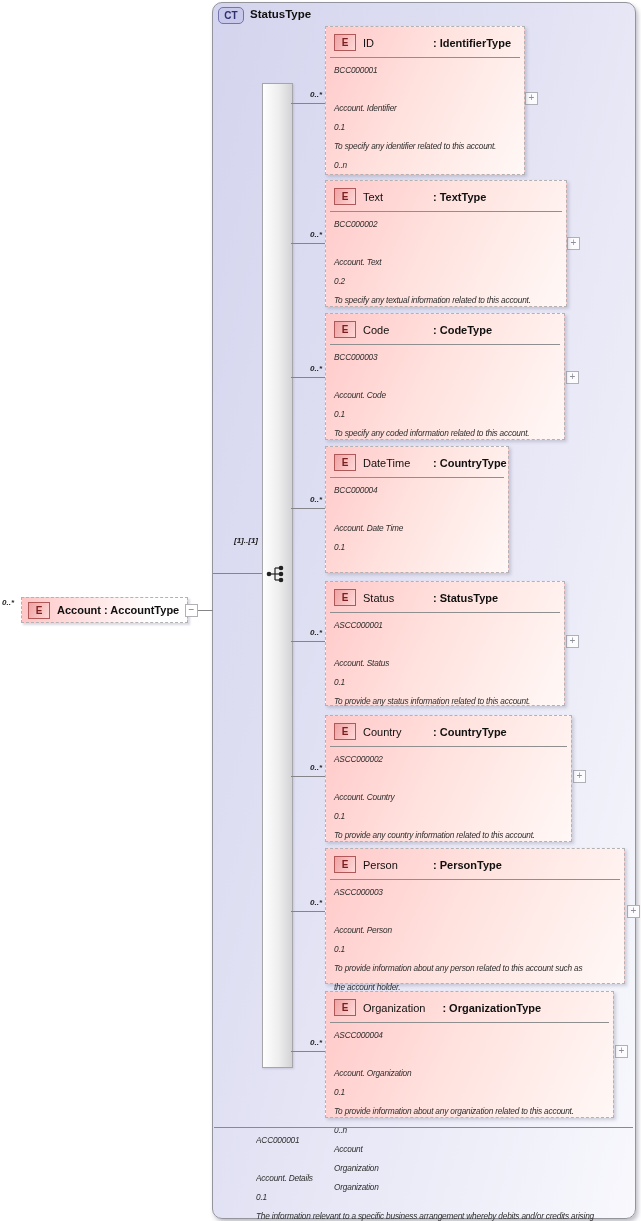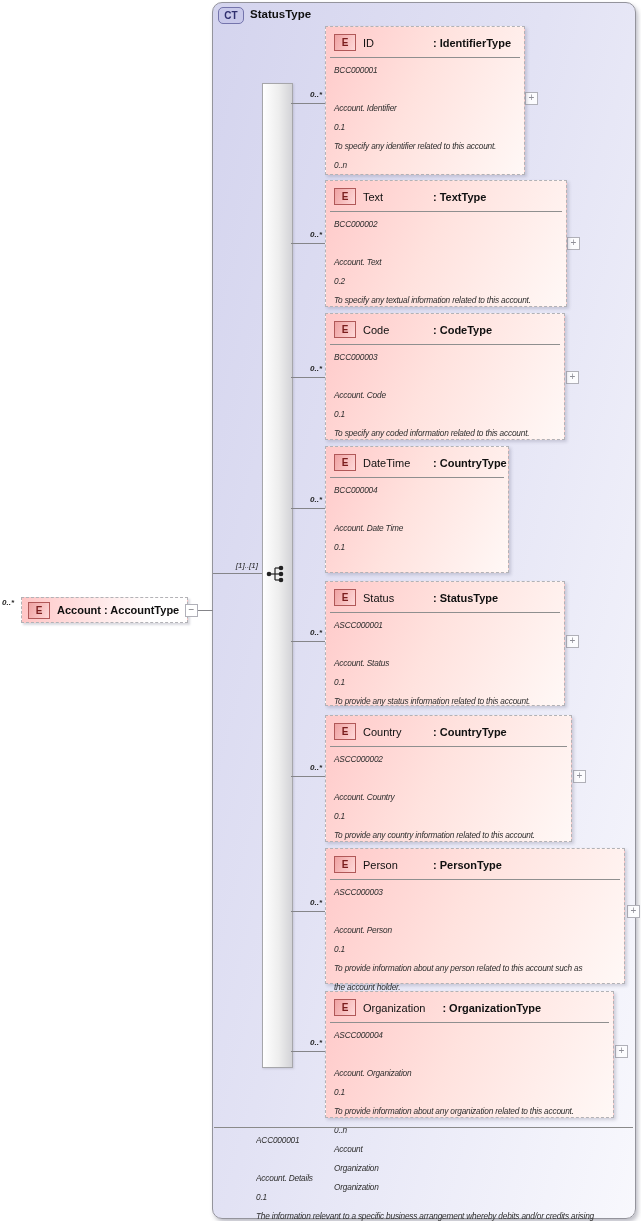--- a/index.html
+++ b/index.html
@@ -47,22 +47,22 @@
     padding:3px 4px 0 8px; font-style:italic; font-size:8.3px; line-height:19px;
     letter-spacing:-0.2px; color:#2e2e2e; white-space:pre-line; overflow:hidden;
   }
   .anno-body { position:absolute; padding:0; }
   .hline { position:absolute; height:1px; background:var(--line,#858589); }
   .card-label {
     position:absolute; width:28px; text-align:right;
     font-style:italic; font-weight:bold; font-size:8px; color:#1c1c1c;
   }
   .occ-label {
-    position:absolute; left:200px; top:561px; width:58px; text-align:right;
-    font-style:italic; font-weight:normal; font-size:8px; color:#1c1c1c;
+    position:absolute; left:200px; top:536px; width:58px; text-align:right;
+    font-style:italic; font-weight:bold; font-size:8px; color:#1c1c1c;
   }
   .expand-box, .minus-box {
     position:absolute; width:11px; height:11px; border:1px solid #b0b0b8;
     background:#fcfcfe; color:#8f8f98; font-size:10px; line-height:10px; text-align:center;
   }
   .minus-box { left:185px; top:604px; background:#ffffff; color:#6f6f76; }
   .root-box {
     position:absolute; left:21px; top:597px; width:167px; height:26px;
     border:1px dashed #b2b2b6;
     background:linear-gradient(to right,#ffc6c6,#fffefe 78%);

